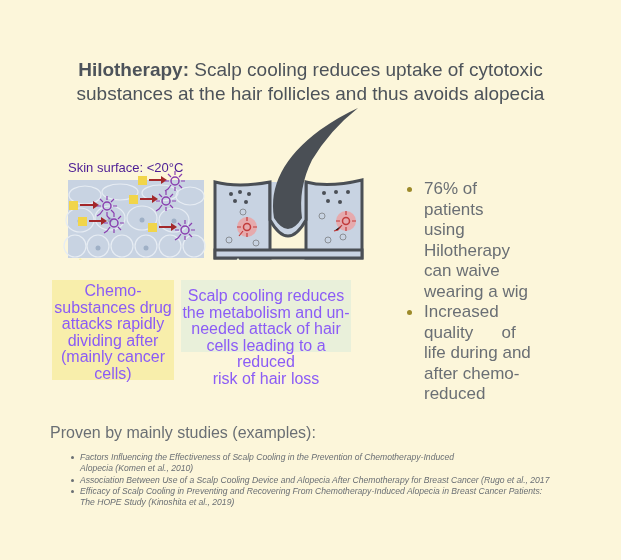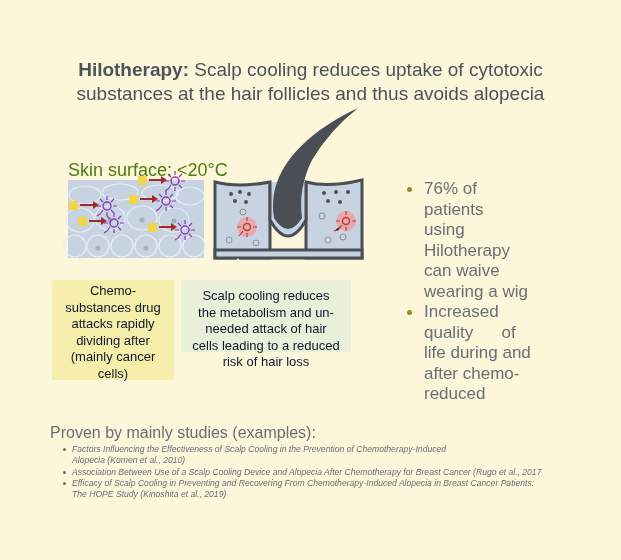--- a/index.html
+++ b/index.html
@@ -10,28 +10,28 @@
       color: #5a5f66;
       position: relative;
     }
     .title {
       position: absolute; left: 0; top: 58px; width: 621px;
       text-align: center; font-size: 19px; line-height: 24px; color: #4d535a;
     }
     .title b { font-weight: bold; }
     .skin-label {
       position: absolute; left: 68px; top: 160px;
-      font-size: 18px; color: #4d7c0f;
+      font-size: 13px; color: #4c1d95;
     }
     .illustration {
       position: absolute; left: 60px; top: 100px; width: 320px; height: 160px;
     }
     .callout {
-      position: absolute; text-align: center; font-size: 13px; line-height: 16.5px;
-      color: #0f172a;
+      position: absolute; text-align: center; font-size: 16px; line-height: 16.5px;
+      color: #8b5cf6;
     }
     .callout.yellow { left: 52px; top: 280px; width: 122px; height: 100px; background: #f8eeab; padding-top: 0; }
     .callout.green { left: 181px; top: 280px; width: 170px; height: 72px; background: #e9f0da; }
     .callout-text { padding-top: 3px; }
     .callout.green .callout-text { padding-top: 8px; }
     .bullets {
       position: absolute; left: 400px; top: 175px; width: 150px;
       list-style: none; margin: 4px; padding: 0;
       font-size: 17px; line-height: 20.5px; color: #6a6f74;
     }
@@ -39,21 +39,21 @@
     .bullets li::before {
       content: ""; position: absolute; left: 3px; top: 8px;
       width: 5px; height: 5px; border-radius: 50%; background: #9c8a2a;
     }
     .studies-title {
       position: absolute; left: 50px; top: 424px;
       font-size: 16px; color: #6a6f74;
     }
     .studies {
       position: absolute; left: 62px; top: 444px; width: 540px;
-      list-style: none; margin: 0; padding: 0;
+      list-style: none; margin: 8px; padding: 0;
       font-size: 8.6px; line-height: 11.3px; font-style: italic; color: #6a6f74;
     }
     .studies li { position: relative; padding-left: 10px; }
     .studies li::before {
       content: ""; position: absolute; left: 1px; top: 4px;
       width: 3px; height: 3px; border-radius: 50%; background: #6a6f74;
     }
   </style>
 </head>
 <body>

